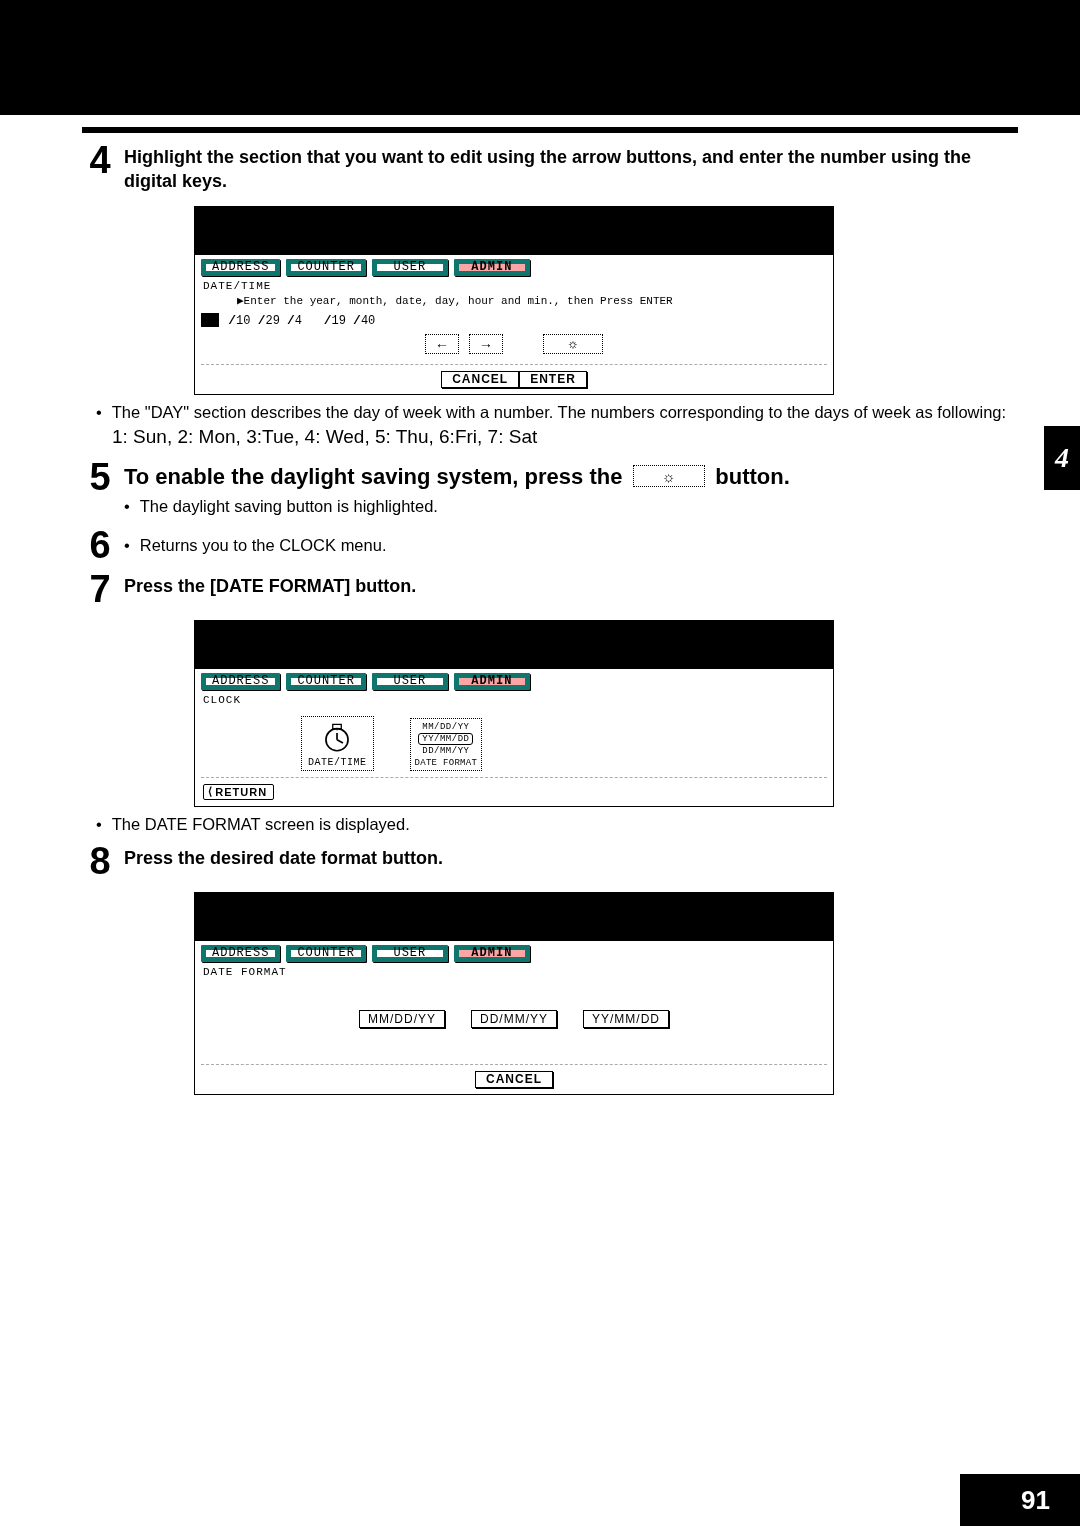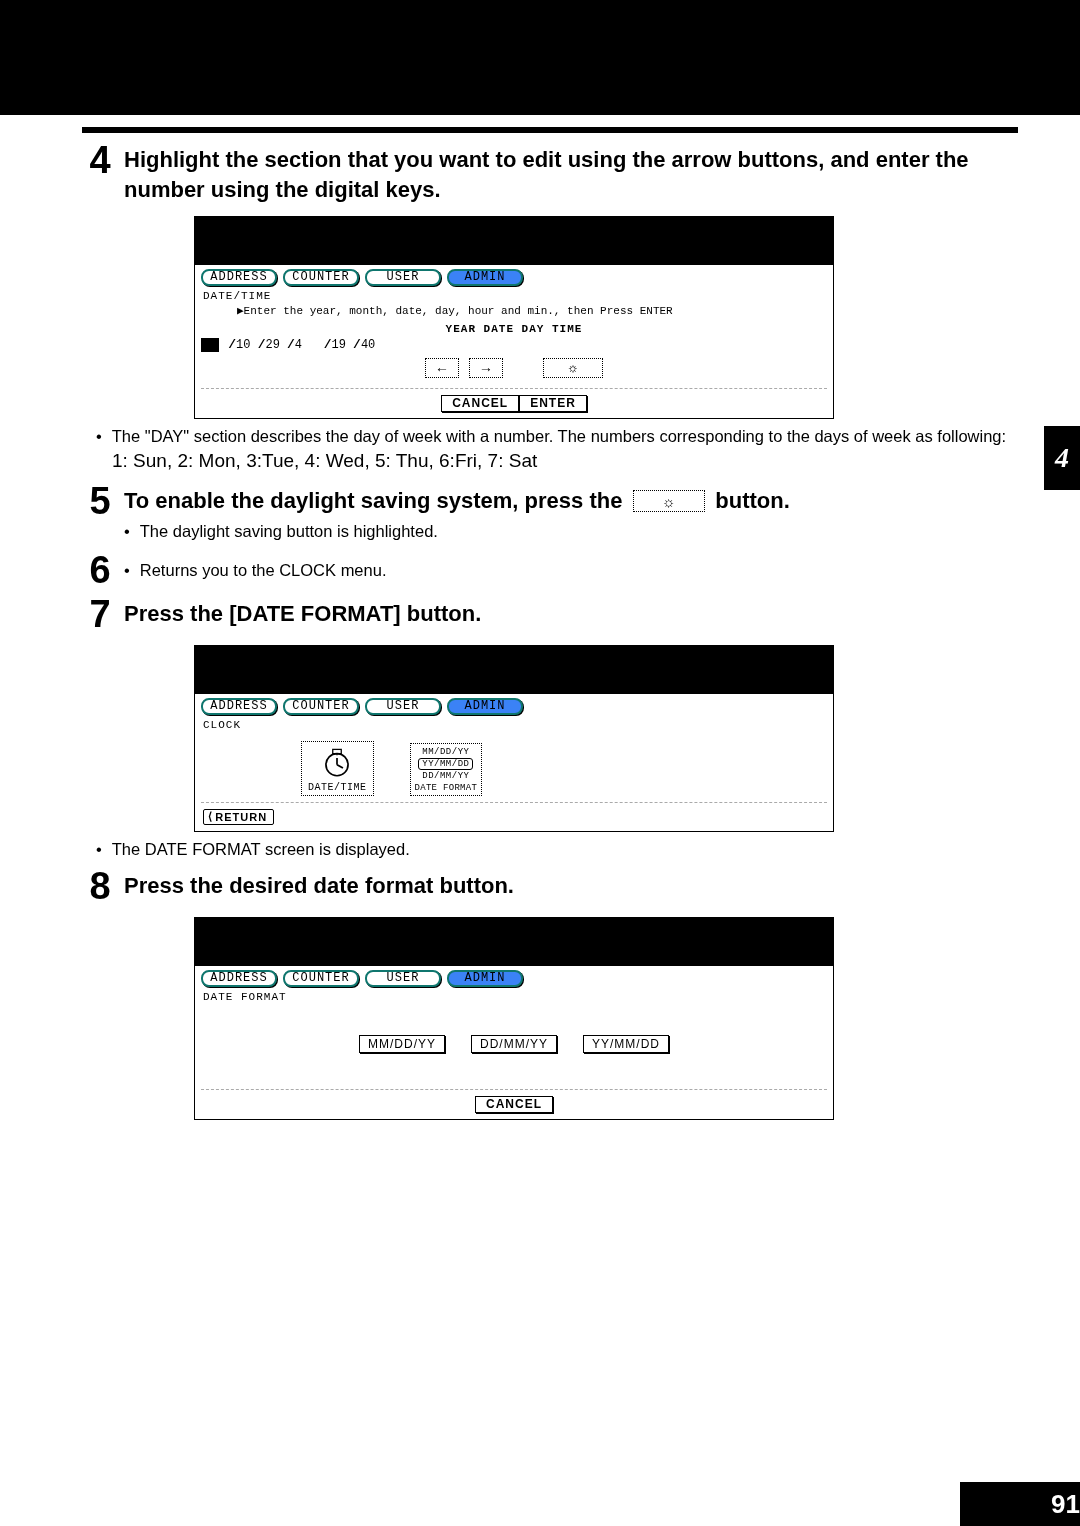--- a/index.html
+++ b/index.html
@@ -36,21 +36,21 @@
     width: 36px;
     flex-shrink: 0;
     text-align: center;
   }
   .step-body {
     flex: 1;
     padding-top: 4px;
     padding-left: 6px;
   }
   .step-title {
-    font-size: 22px;
+    font-size: 18px;
     font-weight: bold;
     line-height: 1.35;
   }
   .step-title-inline {
     font-size: 22px;
     font-weight: bold;
     line-height: 1.35;
     display: inline;
     vertical-align: middle;
   }
@@ -84,37 +84,37 @@
   .sshot-body {
     background: #fff;
     padding: 4px 6px 6px 6px;
   }
   .tabrow {
     display: flex;
     gap: 6px;
     margin-bottom: 4px;
   }
   .tab {
-    border: 2px solid #0f766e;
-    border-radius: 8px;
+    border: 5px solid #0f766e;
+    border-radius: 1px;
     padding: 1px 6px 2px 6px;
     font-size: 12px;
     letter-spacing: 1px;
     background: #fff;
     min-width: 76px;
     text-align: right;
     box-shadow: 1px 1px 0 #000;
     display: flex;
     align-items: center;
     justify-content: center;
     height: 17px;
   }
   .tab.active {
-    background: #3b82f6;
-    font-weight: normal;
+    background: #fca5a5;
+    font-weight: bold;
   }
   .crumb {
     font-size: 11px;
     letter-spacing: 1px;
     margin: 4px 0 2px 2px;
   }
   .instruction {
     font-size: 11px;
     margin-left: 36px;
     margin-bottom: 6px;
@@ -202,29 +202,30 @@
     display: flex;
     align-items: center;
     justify-content: center;
     font-style: italic;
     font-family: "Times New Roman", serif;
   }
   .page-foot {
     position: absolute;
     bottom: 0;
     right: 0;
-    height: 44px;
+    height: 52px;
     width: 120px;
     background: #000;
     color: #fff;
     font-size: 26px;
     font-weight: bold;
     display: flex;
     align-items: center;
     justify-content: flex-end;
+    padding-right: 30px;
   }
   .clockbox {
     display: flex;
     gap: 36px;
     margin: 10px 0 6px 100px;
     align-items: flex-end;
   }
   .iconcol {
     display: flex;
     flex-direction: column;
@@ -317,21 +318,20 @@
     <div class="sshot-top"></div>
     <div class="sshot-body">
       <div class="tabrow">
         <div class="tab">ADDRESS</div>
         <div class="tab">COUNTER</div>
         <div class="tab">USER</div>
         <div class="tab active">ADMIN</div>
       </div>
       <div class="crumb">DATE/TIME</div>
       <div class="instruction">▶Enter the year, month, date, day, hour and min., then Press ENTER</div>
-      <div class="dt-labels">YEAR   DATE   DAY   TIME</div>
       <div class="dt-values">
         <span class="dt-box"></span>
         <span class="slash">/</span><span>10</span>
         <span class="slash"> /</span><span>29</span>
         <span class="slash"> /</span><span>4</span>&nbsp;&nbsp;
         <span class="slash"> /</span><span>19</span>
         <span class="slash"> /</span><span>40</span>
       </div>
       <div class="btnrow">
         <div class="pxbtn">←</div>

